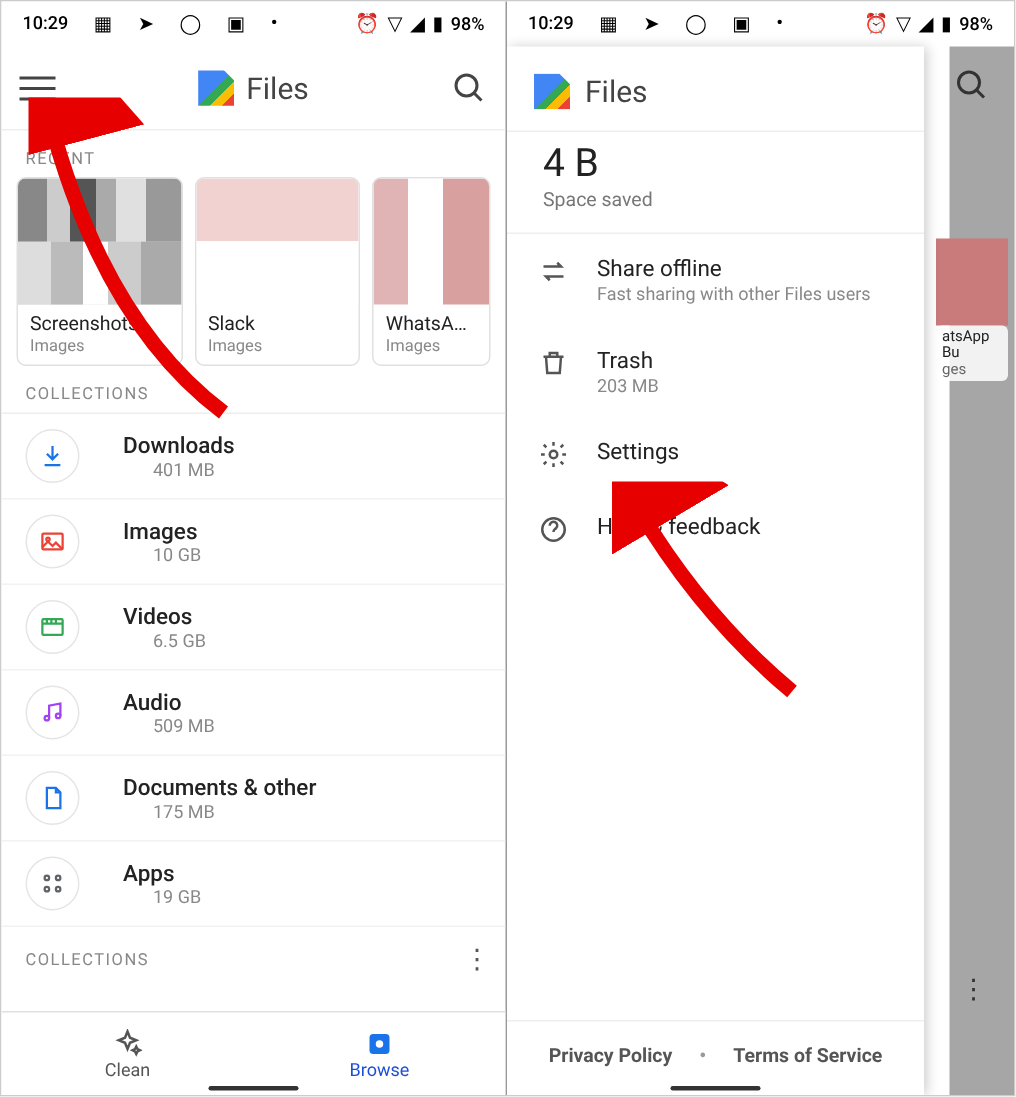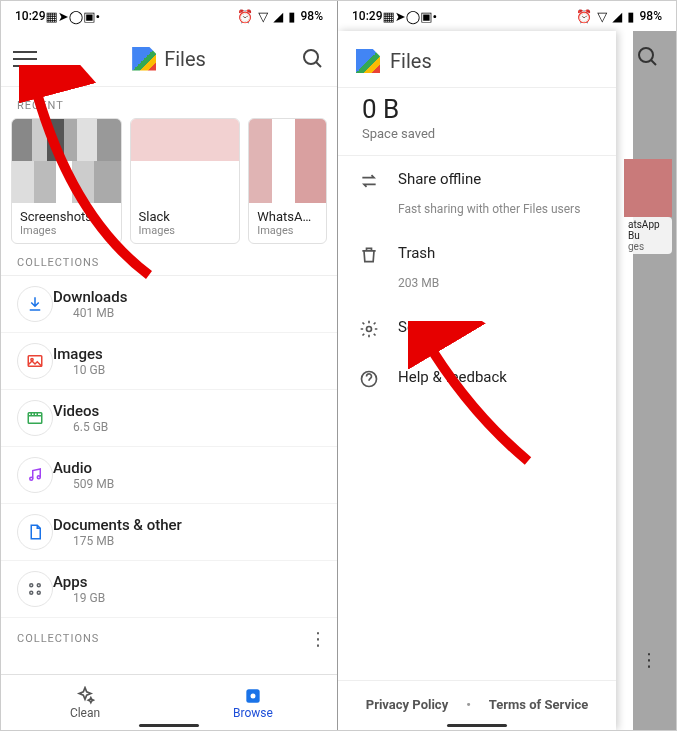--- a/index.html
+++ b/index.html
@@ -3,21 +3,21 @@
 <meta charset="utf-8">
 <style>
 * { box-sizing: border-box; margin: 0; padding: 0; font-family: Roboto, Arial, sans-serif; }
 body { background: #f0f0f0; width: 677px; height: 731px; overflow: hidden; }
 .container { display: flex; width: 677px; height: 731px; border: 1px solid #ccc; background: #fff; }
 .phone { height: 100%; position: relative; background: #fff; overflow: hidden; }
 .phone-left { width: 337px; border-right: 1px solid #999; }
 .phone-right { width: 338px; }
 
 .status-bar { height: 30px; display: flex; align-items: center; justify-content: space-between; padding: 0 14px; font-size: 12px; font-weight: 500; }
-.status-left { display: flex; gap: 0; }
+.status-left { display: flex; gap: 17px; }
 .status-right { display: flex; align-items: center; gap: 5px; }
 .status-icon { font-size: 13px; }
 
 .app-bar { height: 56px; display: flex; align-items: center; padding: 0 12px; border-bottom: 1px solid #eee; }
 .hamburger { width: 24px; height: 24px; display: flex; flex-direction: column; justify-content: center; gap: 5px; cursor: pointer; }
 .hamburger span { height: 2px; background: #444; }
 .app-title-wrap { flex: 1; display: flex; align-items: center; justify-content: center; gap: 8px; }
 .app-title { font-size: 20px; color: #444; }
 .search-btn { width: 24px; height: 24px; }
 
@@ -33,21 +33,21 @@
 .recent-sub { font-size: 11px; color: #888; }
 
 .pixelate { background-image:
   linear-gradient(90deg, #888 0 18%, #ccc 18% 32%, #555 32% 48%, #aaa 48% 60%, #e0e0e0 60% 78%, #999 78% 100%),
   linear-gradient(90deg, #ddd 0 20%, #bbb 20% 40%, #fff 40% 55%, #ccc 55% 75%, #aaa 75% 100%);
   background-size: 100% 50%, 100% 50%; background-position: 0 0, 0 100%; background-repeat: no-repeat; }
 .pix2 { background: linear-gradient(180deg, #f2d1d1 0 50%, #fff 50% 100%); }
 .pix3 { background: linear-gradient(90deg, #e0b4b4 0 30%, #fff 30% 60%, #d9a0a0 60% 100%); }
 
 .cat-list { border-top: 1px solid #eee; }
-.cat-item { display: flex; align-items: center; padding: 10px 16px; border-bottom: 1px solid #f2f2f2; gap: 0; }
+.cat-item { display: flex; align-items: center; padding: 10px 16px; border-bottom: 1px solid #f2f2f2; gap: 29px; }
 .cat-ic { width: 36px; height: 36px; border: 1px solid #e5e5e5; border-radius: 50%; display: flex; align-items: center; justify-content: center; }
 .cat-title { font-size: 15px; color: #222; font-weight: 500; }
 .cat-sub { font-size: 12px; color: #888; margin-left: 20px; }
 
 .collections-row { display: flex; align-items: center; justify-content: space-between; padding: 10px 12px 4px 16px; }
 .more-v { font-size: 18px; color: #555; letter-spacing: -2px; }
 
 .bottom-nav { position: absolute; bottom: 0; left: 0; right: 0; height: 56px; display: flex; border-top: 1px solid #e0e0e0; background: #fff; }
 .nav-item { flex: 1; display: flex; flex-direction: column; align-items: center; justify-content: center; font-size: 12px; gap: 0; }
 .nav-active { color: #1d4ed8; }
@@ -55,21 +55,21 @@
 .nav-indicator { position: absolute; bottom: 3px; width: 60px; height: 3px; background: #333; border-radius: 2px; left: 50%; transform: translateX(-50%); }
 .dim-strip { position: absolute; top: 30px; right: 0; width: 43px; height: calc(100% - 30px); background: rgba(0,0,0,0.35); }
 .drawer { position: absolute; top: 30px; left: 0; width: 278px; bottom: 0; background: #fff; box-shadow: 2px 0 8px rgba(0,0,0,0.2); display: flex; flex-direction: column; }
 .drawer-header { display: flex; align-items: center; gap: 10px; padding: 18px 18px 14px; }
 .drawer-stats { padding: 6px 24px 14px; border-bottom: 1px solid #eee; }
 .drawer-big { font-size: 26px; color: #222; }
 .drawer-small { font-size: 13px; color: #777; margin-top: 2px; }
 .drawer-item { display: flex; align-items: flex-start; gap: 18px; padding: 14px 20px; }
 .drawer-ic { width: 22px; height: 22px; color: #555; display: flex; align-items: center; justify-content: center; }
 .drawer-title { font-size: 15px; color: #222; }
-.drawer-sub { font-size: 12px; color: #888; margin-top: 14px; }
+.drawer-sub { font-size: 12px; color: #888; margin-top: 1px; }
 .drawer-footer { margin-top: auto; display: flex; align-items: flex-end; justify-content: center; gap: 18px; padding: 16px 0 18px; font-size: 13px; color: #555; border-top: 1px solid #eee; font-weight: bold; }
 .drawer-footer .dot { color: #999; }
 
 .dim-thumbs { position: absolute; top: 128px; right: 4px; width: 48px; }
 .dim-card { background: rgba(255,255,255,0.85); border-radius: 4px; margin-bottom: 6px; padding: 2px 4px; font-size: 10px; color: #222; }
 .dim-thumb-img { height: 58px; background: #c97a7a; }
 
 .arrow-svg { position: absolute; pointer-events: none; }
 </style>
 </head>
@@ -284,21 +284,21 @@
     <span style="position:absolute;bottom:60px;right:18px;color:#333;font-size:18px;">⋮</span>
   </div>
 
   <div class="drawer">
     <div class="drawer-header">
       <span class="files-logo"></span>
       <span style="font-size:20px;color:#444;">Files</span>
     </div>
     <div style="border-top:1px solid #eee;"></div>
     <div class="drawer-stats">
-      <div class="drawer-big">0 B</div>
+      <div class="drawer-big">4 B</div>
       <div class="drawer-small">Space saved</div>
     </div>
 
     <div class="drawer-item">
       <div class="drawer-ic">
             <svg width="20" height="20" viewBox="0 0 24 24" fill="none" stroke="#555" stroke-width="2">
               <path d="M4 8h14l-3-3M20 16H6l3 3"></path>
             </svg>
           </div>
       <div>

